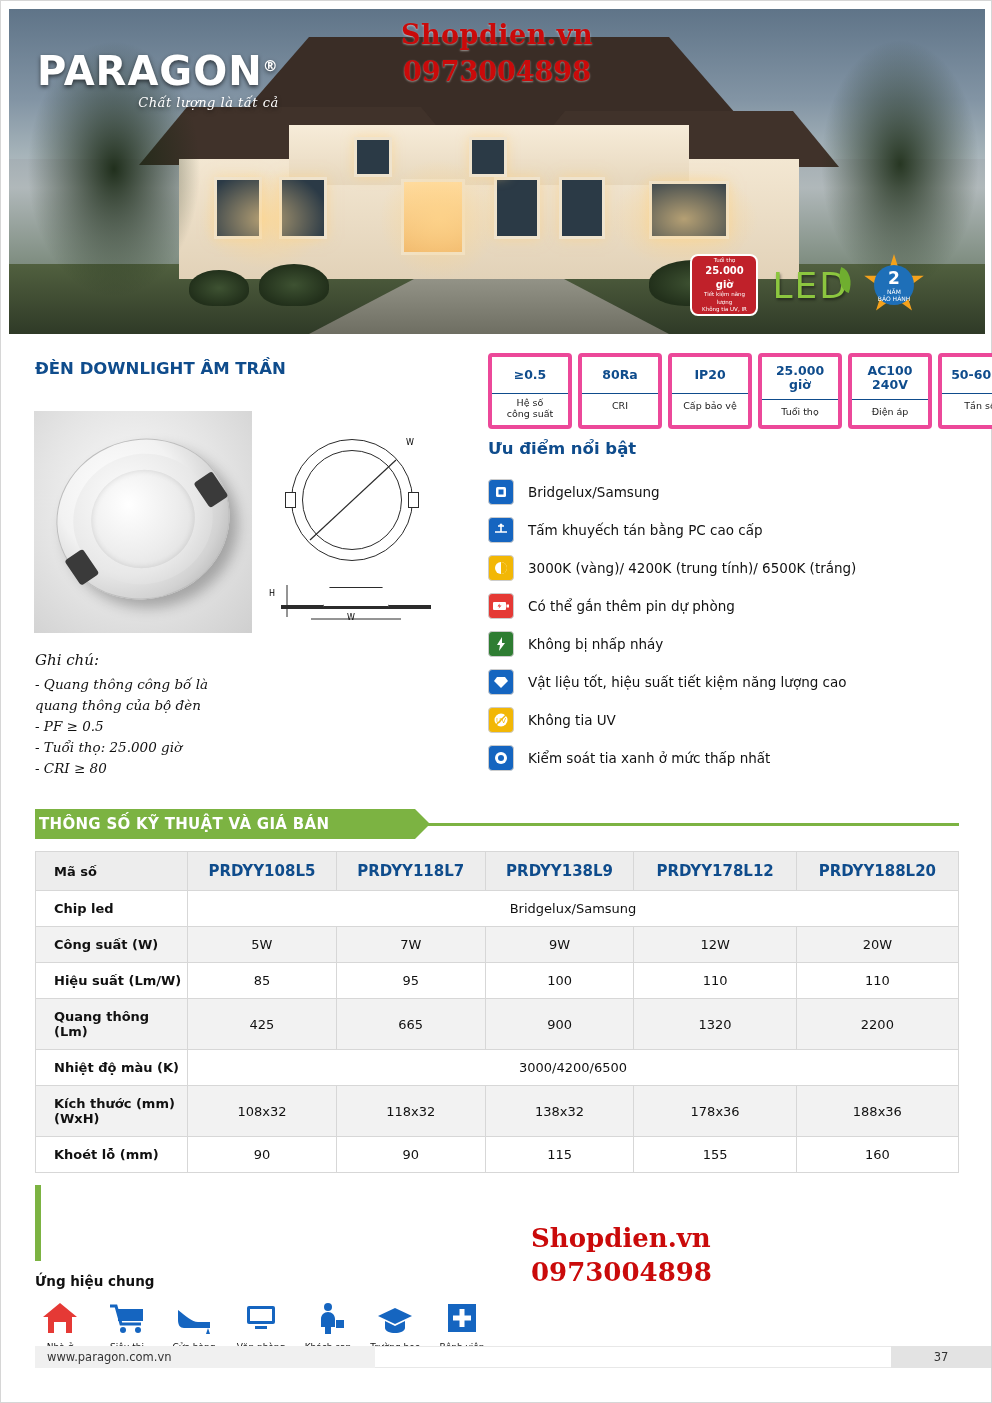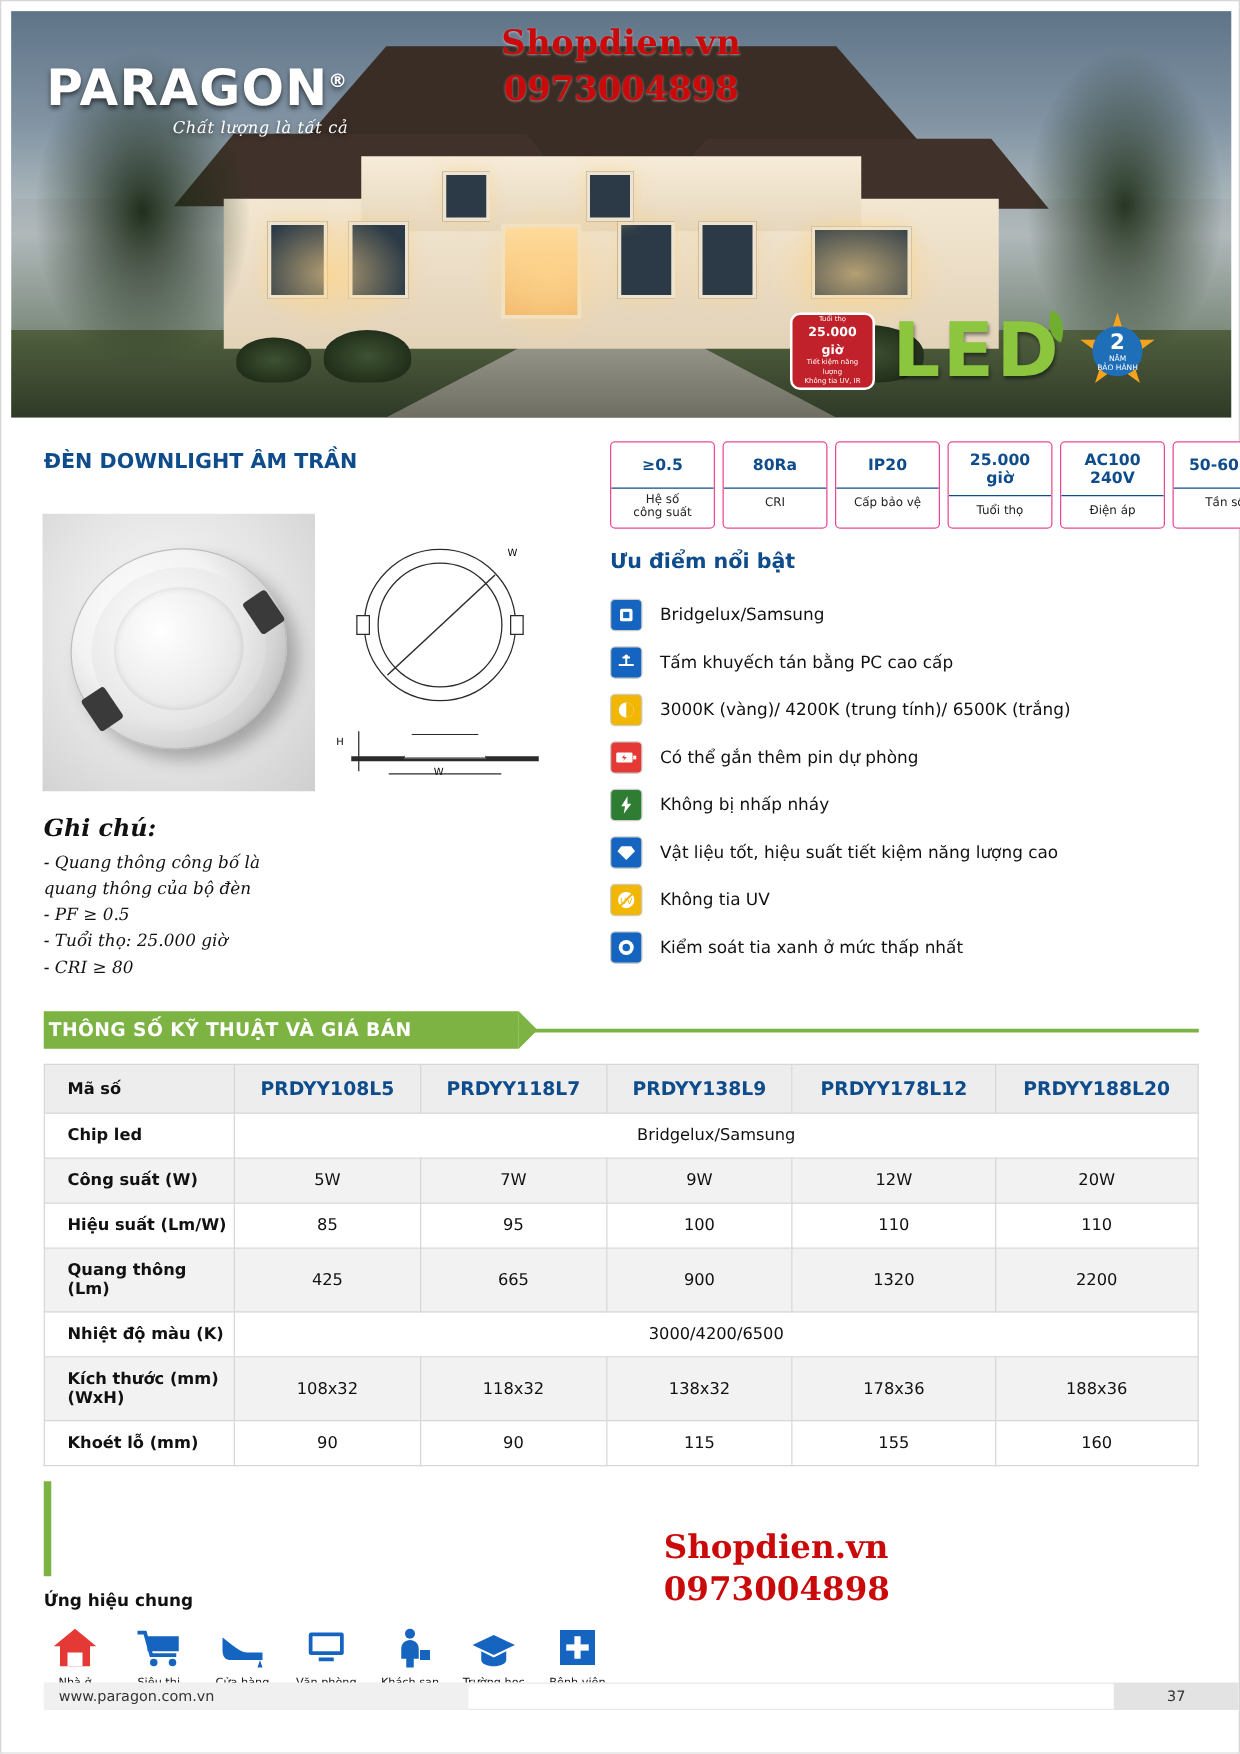--- a/index.html
+++ b/index.html
@@ -114,21 +114,21 @@
 
   .badges { position:absolute; right:60px; bottom:18px; display:flex; align-items:center; gap:14px; }
   .badge-25 {
     width:68px; height:62px; background:#c0212a; border-radius:8px;
     border:2px solid #fff; color:#fff; font-size:5.5px; text-align:center;
     display:flex; flex-direction:column; justify-content:center; line-height:1.35;
     padding:3px;
   }
   .badge-25 b { font-size:10px; display:block; }
   .badge-led {
-    font-size:60px; font-weight:bold; color:#8cc63f; font-family:"DejaVu Sans",sans-serif;
+    font-size:36px; font-weight:normal; color:#8cc63f; font-family:"DejaVu Sans",sans-serif;
     text-shadow: 1px 2px 3px rgba(0,0,0,.45); letter-spacing:2px; position:relative;text-align:center;
   }
   .leaf {
     position:absolute; right:-4px; top:4px; width:16px; height:22px;
     background:#6fae2f; border-radius: 0 100% 0 100%; transform: rotate(20deg);
   }
   .badge-2y {
     width:62px; height:62px; position:relative;
   }
   .star {
@@ -144,21 +144,21 @@
 
   
   .ptitle {
     position:absolute; left:34px; top:356px; color:#0f4c8c;
     font-weight:bold; font-size:16.5px; line-height:1.45;
   }
 
   
   .chips { position:absolute; left:487px; top:352px; display:flex; gap:6px; }
   .chip {
-    width:84px; border:1px solid #ec4899; border-radius:4px; overflow:hidden;
+    width:84px; border:4px solid #ec4899; border-radius:4px; overflow:hidden;
     text-align:center; background:#fff;
   }
   .chip .v {
     color:#0f4c8c; font-weight:bold; font-size:12.5px; padding:7px 2px 6px;
     line-height:1.15; min-height:36px; display:flex; align-items:center; justify-content:center;
   }
   .chip .k {
     border-top:1px solid #0f4c8c; font-size:9.5px; color:#222; padding:4px 2px;
     line-height:1.15; min-height:26px; display:flex; align-items:center; justify-content:center;
   }
@@ -220,21 +220,21 @@
   .side .hlab { position:absolute; left:-12px; top:6px; font-size:8px; }
   .side .wlab { position:absolute; left:66px; top:30px; font-size:8px; }
   .wlab2 { position:absolute; right:-2px; top:-2px; font-size:8px; }
 
   
   .notes {
     position:absolute; left:34px; top:648px; width:250px;
     font-family:"DejaVu Serif", serif; font-style:italic; font-size:13.5px;
     color:#111; line-height:1.55;
   }
-  .notes .hd { font-weight:bold; font-size:19px; margin-bottom:2px; }
+  .notes .hd { font-weight:normal; font-size:15px; margin-bottom:2px; }
 
   
   .feat-title {
     position:absolute; left:487px; top:438px; color:#0f4c8c;
     font-size:16.5px; font-weight:bold;
   }
   .features { position:absolute; left:487px; top:472px; width:470px; }
   .frow { display:flex; align-items:center; height:38px; }
   .fic {
     width:26px; height:26px; border-radius:4px; margin-right:14px; flex:0 0 26px;

